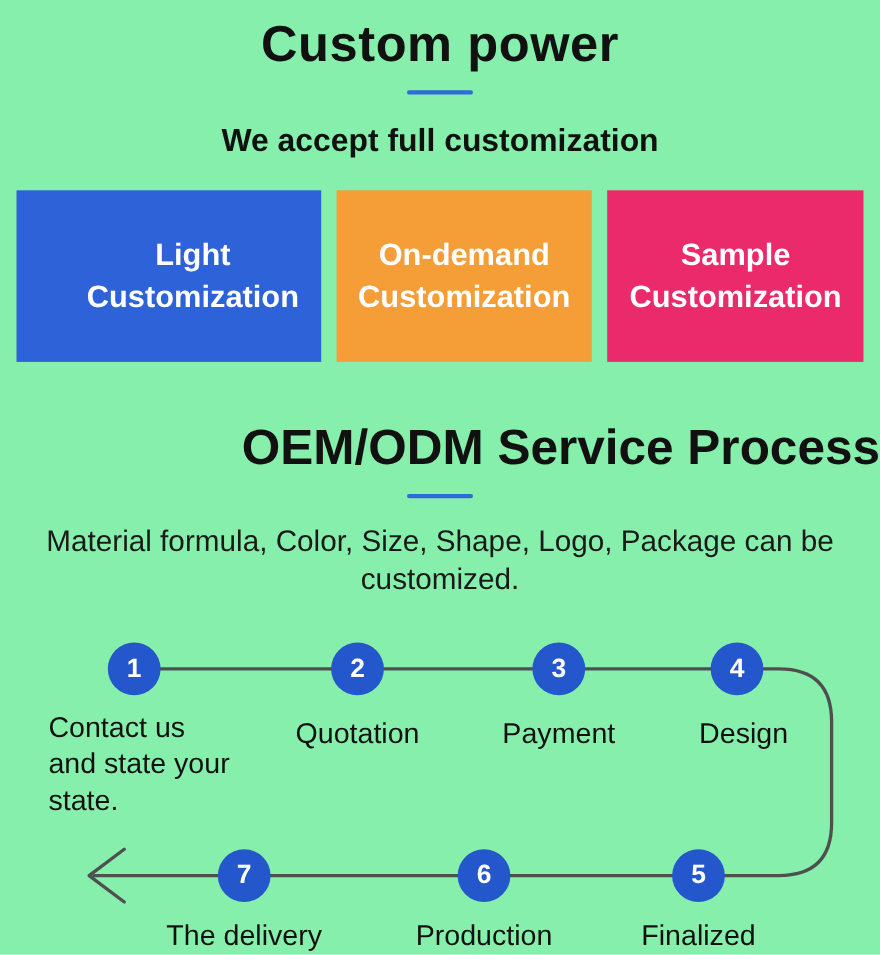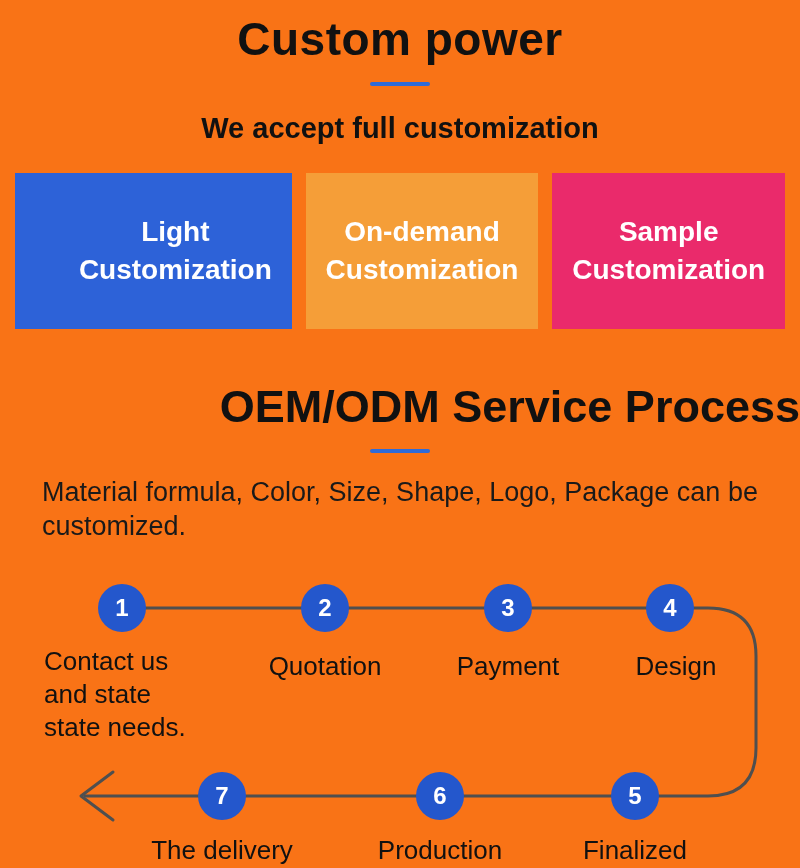--- a/index.html
+++ b/index.html
@@ -7,21 +7,21 @@
     width: 800px;
     background: #ffffff;
     font-family: "Liberation Sans", sans-serif;
     color: #111111;
   }
   .page {
     position: relative;
     width: 800px;
     height: 868px;
     overflow: hidden;
-    background: #f97316;
+    background: #86efac;
   }
   .main-title {
     margin-top: 12px;
     text-align: center;
     font-size: 46px;
     font-weight: 700;
     letter-spacing: 0.5px;
     color: #111111;
   }
   .title-underline {
@@ -66,21 +66,21 @@
     font-size: 45px;
     font-weight: 700;
     color: #111111;
   }
   .process-desc {
     margin: 22px auto 0 auto;
     width: 716px;
     font-size: 27px;
     line-height: 34px;
     color: #1a1a1a;
-    text-align: left;
+    text-align: center;
   }
   .diagram {
     position: relative;
     width: 800px;
     height: 330px;
     margin-top: 16px;
   }
   .flow-svg {
     position: absolute;
     left: 0; top: 0;
@@ -180,21 +180,21 @@
     <div class="step-circle pos-c5">
       <span>5</span>
     </div>
     <div class="step-circle pos-c6">
       <span>6</span>
     </div>
     <div class="step-circle pos-c7">
       <span>7</span>
     </div>
 
-    <div class="step-label lbl-contact">Contact us and state state needs.</div>
+    <div class="step-label lbl-contact">Contact us and state your state.</div>
     <div class="step-label lbl-quotation">Quotation</div>
     <div class="step-label lbl-payment">Payment</div>
     <div class="step-label lbl-design">Design</div>
     <div class="step-label lbl-finalized">Finalized</div>
     <div class="step-label lbl-production">Production</div>
     <div class="step-label lbl-delivery">The delivery</div>
 
   </div>
 
 </div>

